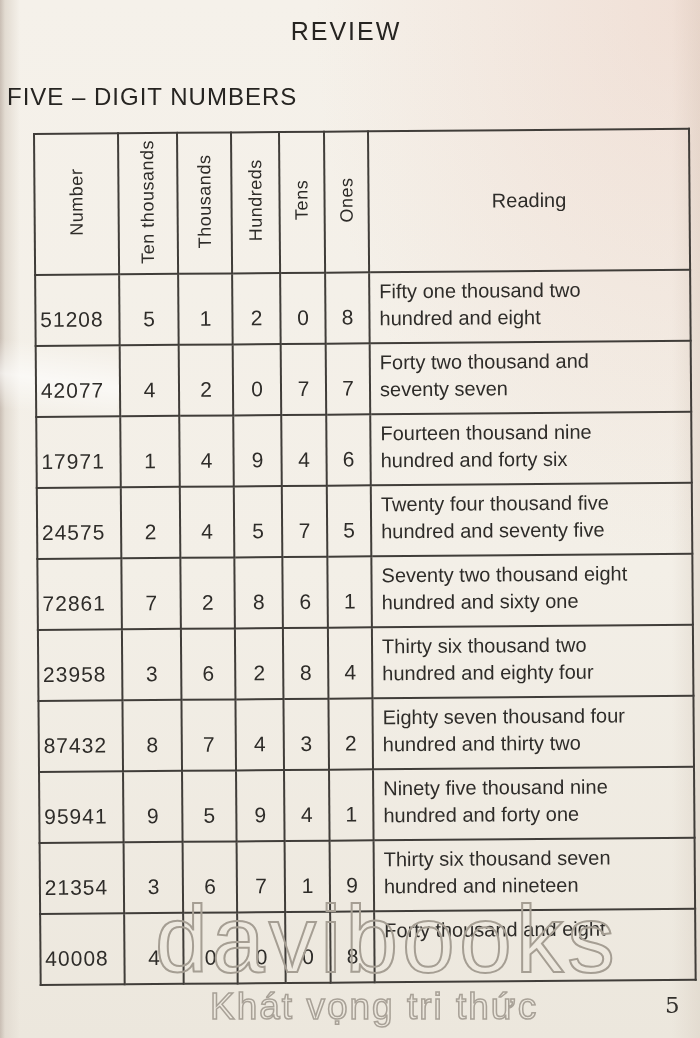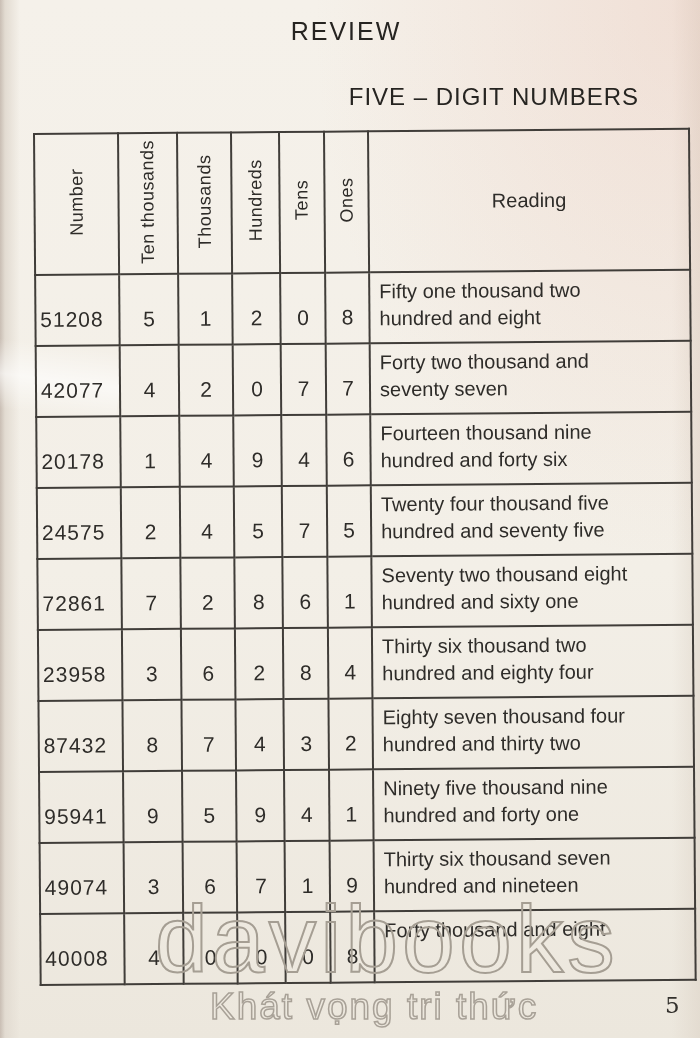--- a/index.html
+++ b/index.html
@@ -18,22 +18,22 @@
   .scan-streak {
     position:absolute; left:-10px; top:345px; width:130px; height:70px;
     background:linear-gradient(180deg, rgba(255,255,255,0) 0%, rgba(255,255,255,0.6) 50%, rgba(255,255,255,0) 100%);
     transform:rotate(7deg); pointer-events:none;
   }
   .title {
     position:absolute; top:17px; left:0; width:692px;
     text-align:center; font-size:25px; letter-spacing:2px; color:#262421;
   }
   .subtitle {
-    position:absolute; top:83px; left:17px; width:622px;
-    text-align:right; font-size:24px; letter-spacing:1px; color:#262421;
+    position:absolute; top:83px; left:7px; width:622px;
+    text-align:left; font-size:24px; letter-spacing:1px; color:#262421;
   }
   table.sheet {
     position:absolute; left:33px; top:133px;
     width:655px; table-layout:fixed; border-collapse:collapse;
     transform:rotate(-0.45deg); transform-origin:0 0;
   }
   .sheet th, .sheet td { border:2px solid #403d39; }
   .sheet thead tr { height:141px; }
   .sheet tbody tr { height:71px; }
   .sheet th { font-weight:normal; vertical-align:middle; text-align:center; padding:0; }
@@ -123,21 +123,21 @@
         <td class="digit-cell">2</td>
         <td class="digit-cell">0</td>
         <td class="digit-cell">7</td>
         <td class="digit-cell">7</td>
         <td class="reading-cell">
           <div>Forty two thousand and</div>
           <div>seventy seven</div>
         </td>
       </tr>
       <tr>
-        <td class="num-cell">20178</td>
+        <td class="num-cell">17971</td>
         <td class="digit-cell">1</td>
         <td class="digit-cell">4</td>
         <td class="digit-cell">9</td>
         <td class="digit-cell">4</td>
         <td class="digit-cell">6</td>
         <td class="reading-cell">
           <div>Fourteen thousand nine</div>
           <div>hundred and forty six</div>
         </td>
       </tr>
@@ -195,21 +195,21 @@
         <td class="digit-cell">5</td>
         <td class="digit-cell">9</td>
         <td class="digit-cell">4</td>
         <td class="digit-cell">1</td>
         <td class="reading-cell">
           <div>Ninety five thousand nine</div>
           <div>hundred and forty one</div>
         </td>
       </tr>
       <tr>
-        <td class="num-cell">49074</td>
+        <td class="num-cell">21354</td>
         <td class="digit-cell">3</td>
         <td class="digit-cell">6</td>
         <td class="digit-cell">7</td>
         <td class="digit-cell">1</td>
         <td class="digit-cell">9</td>
         <td class="reading-cell">
           <div>Thirty six thousand seven</div>
           <div>hundred and nineteen</div>
         </td>
       </tr>

